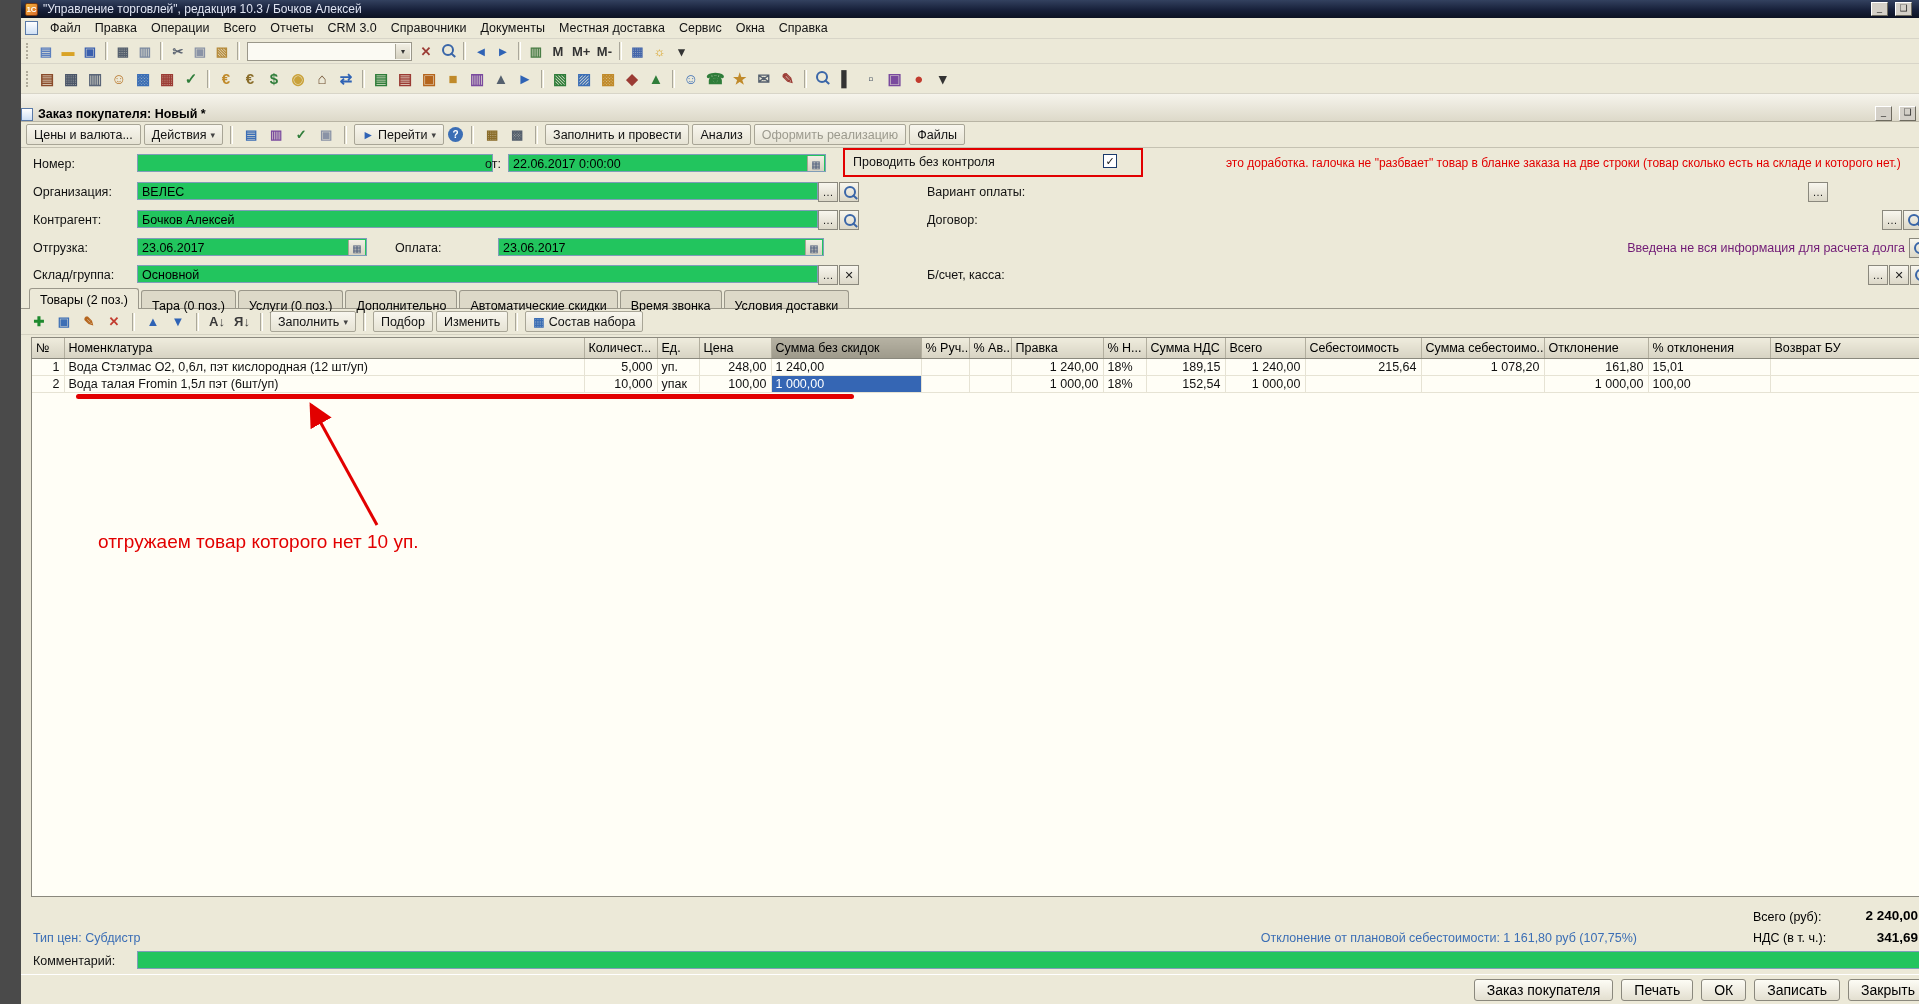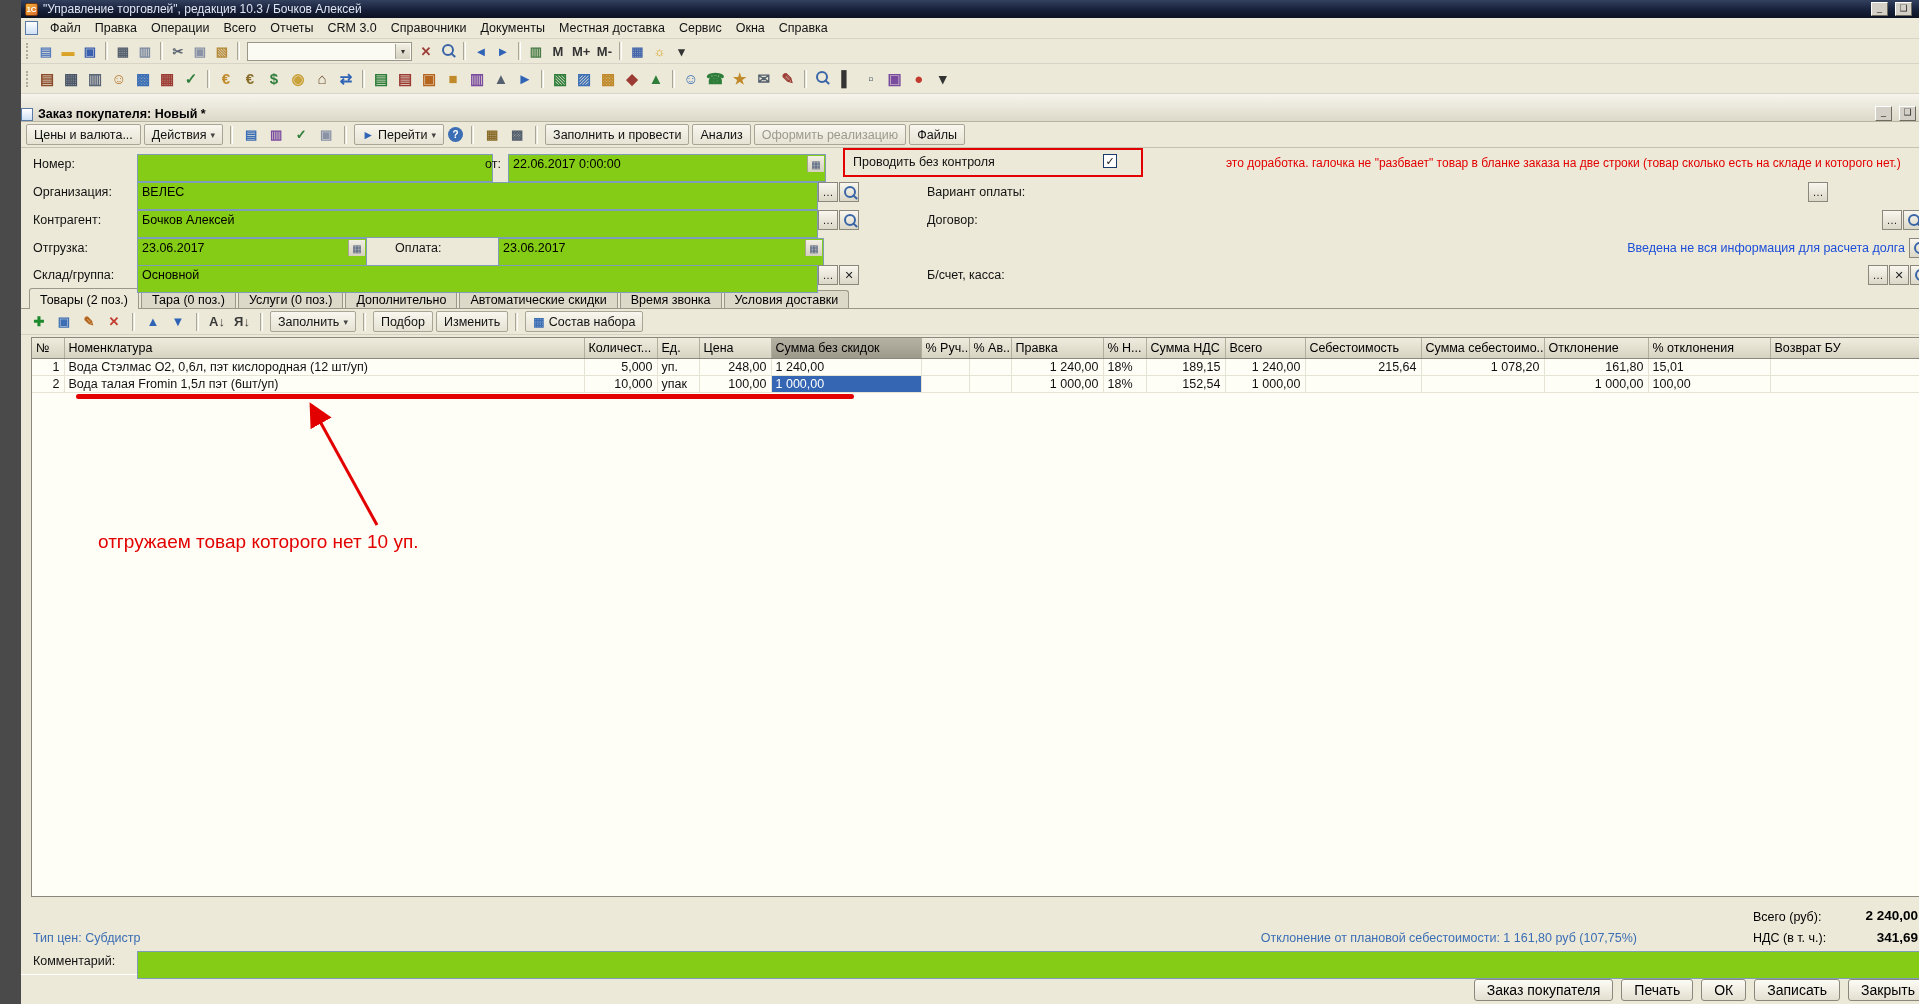--- a/index.html
+++ b/index.html
@@ -37,31 +37,31 @@
   .doc-titlebar .winbtn{height:15px}
   .doc-toolbar{height:26px;display:flex;align-items:center;gap:3px;padding:0 5px;border-bottom:1px solid #c5c2b2;background:#ece9d8}
   .fbtn{display:inline-flex;align-items:center;gap:4px;height:21px;padding:0 7px;border:1px solid #a8a596;border-radius:2px;background:linear-gradient(180deg,#f8f6ee,#e6e3d4);font-size:12.5px;white-space:nowrap;color:#111}
   .fbtn.dis{color:#9c9a8e}
   .dd{font-size:9px;color:#444}
   .bico{font-size:12px;font-weight:bold}
 
   
   .form-area{position:relative;height:140px;background:#ece9d8}
   .flabel{position:absolute;font-size:12.5px;color:#111;white-space:nowrap}
-  .finput{position:absolute;height:28px;background:#84cc16;border:1px solid #7f9db9;font-size:12.5px;padding:2px 4px;white-space:nowrap;overflow:hidden}
+  .finput{position:absolute;height:18px;background:#22c55e;border:1px solid #7f9db9;font-size:12.5px;padding:2px 4px;white-space:nowrap;overflow:hidden}
   .fsmallbtn{position:absolute;width:20px;height:20px;background:linear-gradient(180deg,#f8f6ee,#dcd8c8);border:1px solid #8a887d;font-size:11px;display:flex;align-items:center;justify-content:center;color:#222}
   .calbtn{position:absolute;right:1px;top:1px;width:17px;height:16px;background:linear-gradient(180deg,#f2efe4,#d5d1c0);border-left:1px solid #a8a596;display:flex;align-items:center;justify-content:center;font-size:10px;color:#4a5a7a}
   .checkbox{position:absolute;width:14px;height:14px;background:#fff;border:1px solid #1a3a6b;display:flex;align-items:center;justify-content:center;font-size:11px;color:#111;line-height:12px}
   .red-frame{position:absolute;border:2px solid #e20000}
   .red-note{position:absolute;color:#e20000;white-space:nowrap}
-  .blue-info{position:absolute;color:#1d4ed8;font-size:12.5px;white-space:nowrap}
+  .blue-info{position:absolute;color:#701a75;font-size:12.5px;white-space:nowrap}
 
   
   .tabbar{height:21px;display:flex;align-items:flex-end;padding-left:8px;background:#ece9d8;border-bottom:1px solid #9a978a}
-  .tab{height:18px;padding:2px 10px;font-size:12.5px;background:#ddd9c8;border:1px solid #9a978a;border-bottom:none;border-radius:3px 3px 0 0;margin-right:2px;white-space:nowrap}
+  .tab{height:18px;padding:8px 10px;font-size:12.5px;background:#ddd9c8;border:1px solid #9a978a;border-bottom:none;border-radius:3px 3px 0 0;margin-right:2px;white-space:nowrap}
   .tab.active{height:21px;background:#ece9d8;margin-bottom:-1px;padding-top:4px}
 
   
   .grid-toolbar{height:26px;display:flex;align-items:center;gap:3px;padding:0 7px;background:#ece9d8;border-bottom:1px solid #d5d2c2}
   .grid-area{position:relative;height:568px;background:#ece9d8;padding:2px 10px 6px}
   .grid-box{width:1897px;height:560px;background:#fffef6;border:1px solid #8a887d;overflow:hidden}
   table.grid{border-collapse:collapse;table-layout:fixed;width:1897px;font-size:12.5px}
   th.hcell{height:20px;background:linear-gradient(180deg,#efecdd,#d7d3c3);border-right:1px solid #b2ae9e;border-bottom:1px solid #8a887d;font-weight:normal;text-align:left;padding:0 4px;white-space:nowrap;overflow:hidden}
   th.hsel{background:linear-gradient(180deg,#b6b2a3,#9e9a8b)}
   td.dcell{height:17px;border-right:1px solid #e6e3d4;border-bottom:1px solid #e6e3d4;padding:0 4px;white-space:nowrap;overflow:hidden;color:#111}

